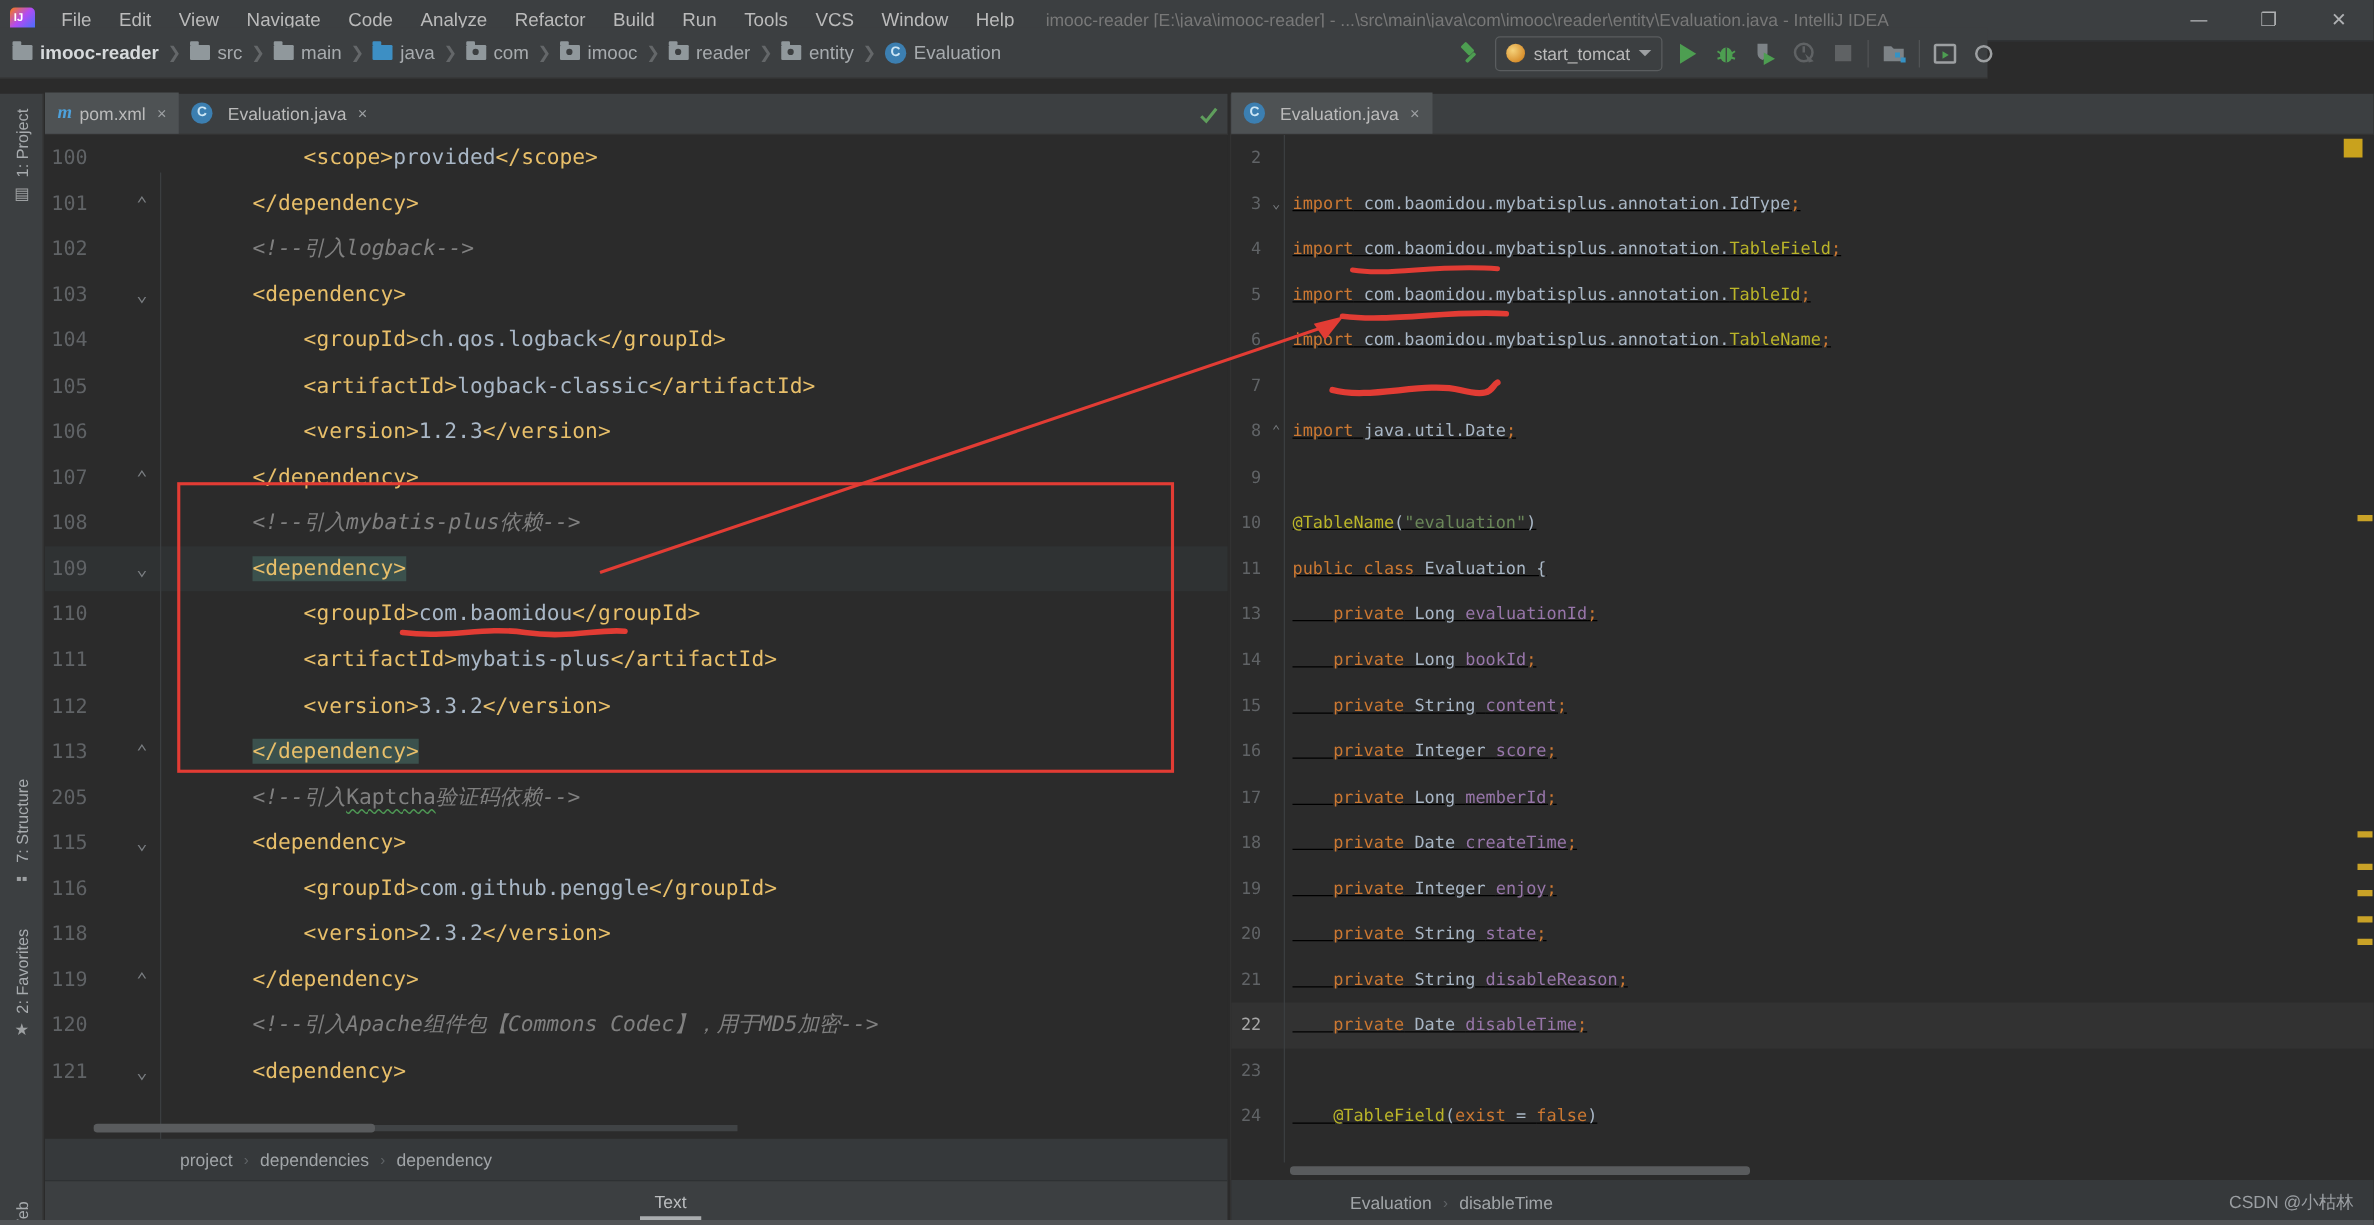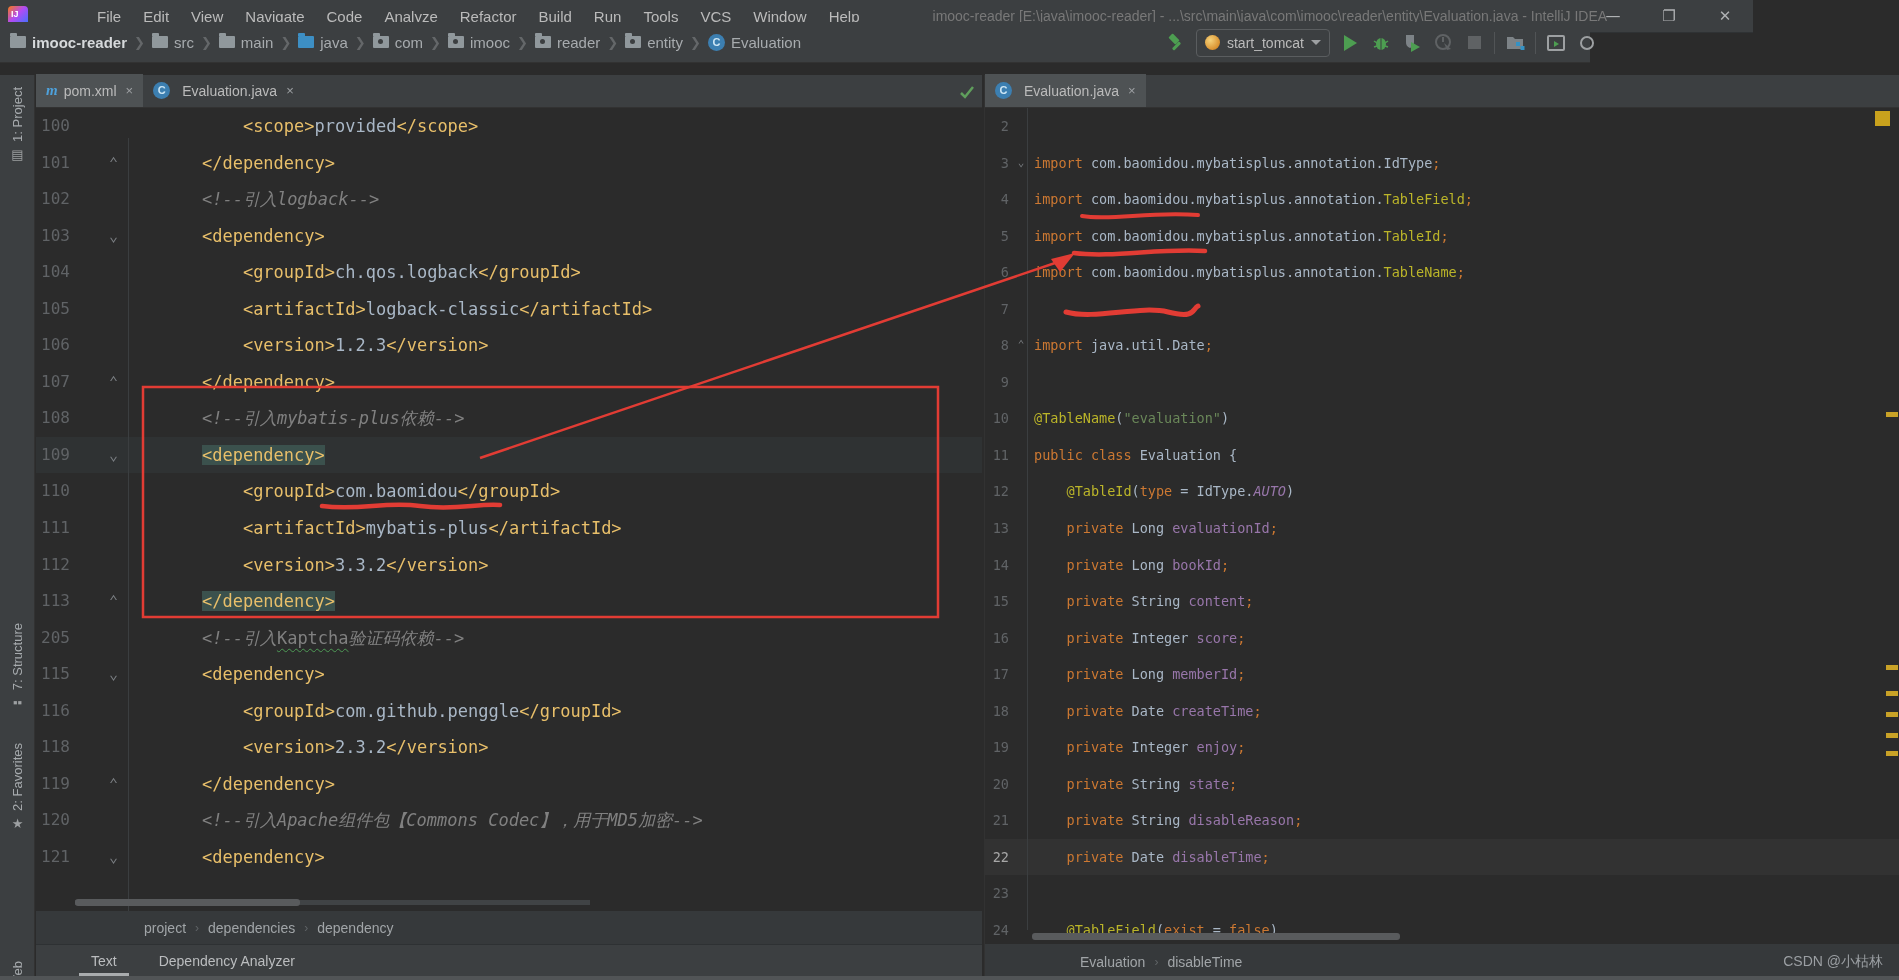--- a/index.html
+++ b/index.html
@@ -1,22 +1,22 @@
 <!DOCTYPE html>
 <html><head>
 <meta charset="utf-8">
 <style>
   * { margin:0; padding:0; box-sizing:border-box; }
   html,body { width:1899px; height:980px; overflow:hidden; background:#2b2b2b;
     font-family:"Liberation Sans","DejaVu Sans",sans-serif; }
   #app { position:relative; width:1899px; height:980px; background:#2b2b2b; }
 
   
-  #titlebar { position:absolute; left:0; top:0; width:1753px; height:33px;
-    background:#3c3f41; border-bottom:1px solid #2f3234; display:flex; align-items:center;gap:48px; }
+  #titlebar { position:absolute; left:0; top:0; width:1899px; height:33px;
+    background:#3c3f41; border-bottom:1px solid #2f3234; display:flex; align-items:center; }
   #idea-logo { width:20px; height:20px; margin:0 10px 0 8px; border-radius:4px;
     background:linear-gradient(135deg,#f97a12 0%,#b24bf3 45%,#3177ff 100%);
     position:relative; flex:0 0 auto; }
   #idea-logo:after{ content:"IJ"; position:absolute; left:3px; top:3px; font-size:9px; font-weight:bold; color:#fff;}
   .menu-item { color:#bbbbbb; font-size:15px; padding:0 11px; height:33px; line-height:33px; cursor:default;}
   .menu-item u { text-decoration-thickness:1px; text-underline-offset:2px;}
   #win-title { color:#787878; font-size:14px; margin-left:14px; white-space:nowrap; overflow:hidden;}
   #win-controls { position:absolute; right:0; top:0; height:33px; display:flex; align-items:center;}
   .win-btn { width:56px; height:33px; color:#afb1b3; font-size:15px; text-align:center; line-height:33px; font-family:"DejaVu Sans",sans-serif;}
 
@@ -63,38 +63,38 @@
   .crow { display:flex; height:36.55px; line-height:36.55px; white-space:pre; font-family:"DejaVu Sans Mono","Liberation Mono",monospace;}
   .crow.cur { background:#323232; }
   .crow.cur-soft { background:#2f3233; }
   .lnum { color:#606366; text-align:right; flex:0 0 auto; }
   .crow.cur .lnum { color:#a7a7a7; }
   #pane-left  .lnum { width:40px; padding-right:6px; font-size:16px;}
   #pane-left  .fold { width:52px; flex:0 0 auto; text-align:right; padding-right:10px; color:#7a7e82; font-size:15px;}
   #pane-left  .codeln { padding-left:33px; font-size:17px;}
   #pane-right .lnum { width:30px; padding-right:6px; font-size:13.5px;}
   #pane-right .fold { width:12px; flex:0 0 auto; text-align:center; color:#7a7e82; font-size:11px;}
-  #pane-right .codeln { padding-left:7px; font-size:13.5px;}
+  #pane-right .codeln { padding-left:7px; font-size:13.5px;text-decoration:underline;}
   .gline { position:absolute; width:1px; background:#3b3e40; top:0; }
 
   
   .tk-tag{color:#e8bf6a;} .tk-txt{color:#a9b7c6;} .tk-com{color:#808080;font-style:italic;}
   .tk-kw{color:#cc7832;} .tk-ann{color:#bbb529;} .tk-str{color:#6a8759;}
   .tk-fld{color:#9876aa;} .tk-sem{color:#cc7832;} .tk-x{color:#a9b7c6;}
   .tk-stat{color:#9876aa; font-style:italic;}
   .tk-taghl{color:#e8bf6a; background:#3b514d;}
   .tk-wavy{color:#808080; text-decoration:underline wavy #4e9a55 1px; text-underline-offset:4px;}
 
   
   .hbar { position:absolute; height:7px; border-radius:3px; background:#595b5d; }
   .hbar-track { position:absolute; height:5px; background:#404345; }
   .crumbbar { position:absolute; background:#36393b; color:#a1a5a8; font-size:14px; display:flex; align-items:center;}
   .crumbbar .sep { color:#5f6366; margin:0 9px; font-size:12px;}
   #bottom-tabs { position:absolute; left:36px; top:944px; width:946px; height:33px; background:#3c3f41;
-    border-top:1px solid #2e3133; display:flex; align-items:center; color:#bbbdbf; font-size:14px;}
+    border-top:1px solid #2e3133; display:flex; align-items:center; color:#bbbdbf; font-size:14px;flex-direction:column;}
   #text-tab { margin-left:55px; position:relative; height:33px; line-height:33px;}
   #text-tab:after { content:""; position:absolute; left:-12px; right:-12px; bottom:2px; height:3px; background:#a9acae;}
   #dep-tab { margin-left:42px; }
   #bottom-edge { position:absolute; left:0; top:976px; width:1899px; height:4px; background:#515456;}
 
   
   #insp-ok { position:absolute; left:922px; top:8px; }
   #file-sq { position:absolute; right:9px; top:36px; width:15px; height:15px; background:#c9a21d;}
   .chg-dash { position:absolute; right:1px; width:12px; height:5px; background:#c9a227;}
 
@@ -317,21 +317,20 @@
     <div class="crow"><span class="lnum">2</span><span class="fold"></span><span class="codeln"></span></div>
         <div class="crow"><span class="lnum">3</span><span class="fold">⌄</span><span class="codeln"><span class="tk-kw">import</span><span class="tk-txt"> com.baomidou.mybatisplus.annotation.IdType</span><span class="tk-sem">;</span></span></div>
         <div class="crow"><span class="lnum">4</span><span class="fold"></span><span class="codeln"><span class="tk-kw">import</span><span class="tk-txt"> com.baomidou.mybatisplus.annotation.</span><span class="tk-ann">TableField</span><span class="tk-sem">;</span></span></div>
         <div class="crow"><span class="lnum">5</span><span class="fold"></span><span class="codeln"><span class="tk-kw">import</span><span class="tk-txt"> com.baomidou.mybatisplus.annotation.</span><span class="tk-ann">TableId</span><span class="tk-sem">;</span></span></div>
         <div class="crow"><span class="lnum">6</span><span class="fold"></span><span class="codeln"><span class="tk-kw">import</span><span class="tk-txt"> com.baomidou.mybatisplus.annotation.</span><span class="tk-ann">TableName</span><span class="tk-sem">;</span></span></div>
         <div class="crow"><span class="lnum">7</span><span class="fold"></span><span class="codeln"></span></div>
         <div class="crow"><span class="lnum">8</span><span class="fold">⌃</span><span class="codeln"><span class="tk-kw">import</span><span class="tk-txt"> java.util.Date</span><span class="tk-sem">;</span></span></div>
         <div class="crow"><span class="lnum">9</span><span class="fold"></span><span class="codeln"></span></div>
         <div class="crow"><span class="lnum">10</span><span class="fold"></span><span class="codeln"><span class="tk-ann">@TableName</span><span class="tk-txt">(</span><span class="tk-str">"evaluation"</span><span class="tk-txt">)</span></span></div>
         <div class="crow"><span class="lnum">11</span><span class="fold"></span><span class="codeln"><span class="tk-kw">public class</span><span class="tk-txt"> Evaluation {</span></span></div>
-        <div class="crow"><span class="lnum">12</span><span class="fold"></span><span class="codeln"><span class="tk-x">    </span><span class="tk-ann">@TableId</span><span class="tk-txt">(</span><span class="tk-kw">type</span><span class="tk-txt"> = IdType.</span><span class="tk-stat">AUTO</span><span class="tk-txt">)</span></span></div>
         <div class="crow"><span class="lnum">13</span><span class="fold"></span><span class="codeln"><span class="tk-x">    </span><span class="tk-kw">private</span><span class="tk-txt"> Long </span><span class="tk-fld">evaluationId</span><span class="tk-sem">;</span></span></div>
         <div class="crow"><span class="lnum">14</span><span class="fold"></span><span class="codeln"><span class="tk-x">    </span><span class="tk-kw">private</span><span class="tk-txt"> Long </span><span class="tk-fld">bookId</span><span class="tk-sem">;</span></span></div>
         <div class="crow"><span class="lnum">15</span><span class="fold"></span><span class="codeln"><span class="tk-x">    </span><span class="tk-kw">private</span><span class="tk-txt"> String </span><span class="tk-fld">content</span><span class="tk-sem">;</span></span></div>
         <div class="crow"><span class="lnum">16</span><span class="fold"></span><span class="codeln"><span class="tk-x">    </span><span class="tk-kw">private</span><span class="tk-txt"> Integer </span><span class="tk-fld">score</span><span class="tk-sem">;</span></span></div>
         <div class="crow"><span class="lnum">17</span><span class="fold"></span><span class="codeln"><span class="tk-x">    </span><span class="tk-kw">private</span><span class="tk-txt"> Long </span><span class="tk-fld">memberId</span><span class="tk-sem">;</span></span></div>
         <div class="crow"><span class="lnum">18</span><span class="fold"></span><span class="codeln"><span class="tk-x">    </span><span class="tk-kw">private</span><span class="tk-txt"> Date </span><span class="tk-fld">createTime</span><span class="tk-sem">;</span></span></div>
         <div class="crow"><span class="lnum">19</span><span class="fold"></span><span class="codeln"><span class="tk-x">    </span><span class="tk-kw">private</span><span class="tk-txt"> Integer </span><span class="tk-fld">enjoy</span><span class="tk-sem">;</span></span></div>
         <div class="crow"><span class="lnum">20</span><span class="fold"></span><span class="codeln"><span class="tk-x">    </span><span class="tk-kw">private</span><span class="tk-txt"> String </span><span class="tk-fld">state</span><span class="tk-sem">;</span></span></div>
         <div class="crow"><span class="lnum">21</span><span class="fold"></span><span class="codeln"><span class="tk-x">    </span><span class="tk-kw">private</span><span class="tk-txt"> String </span><span class="tk-fld">disableReason</span><span class="tk-sem">;</span></span></div>
         <div class="crow cur"><span class="lnum">22</span><span class="fold"></span><span class="codeln"><span class="tk-x">    </span><span class="tk-kw">private</span><span class="tk-txt"> Date </span><span class="tk-fld">disableTime</span><span class="tk-sem">;</span></span></div>

